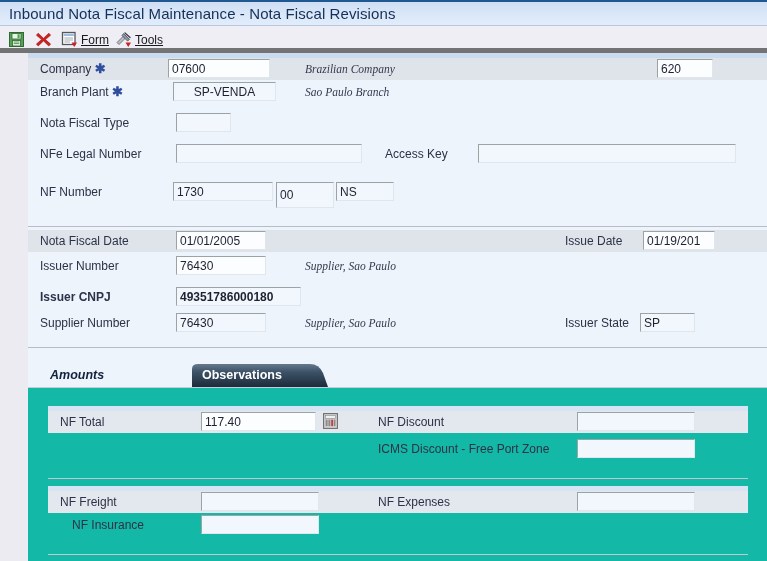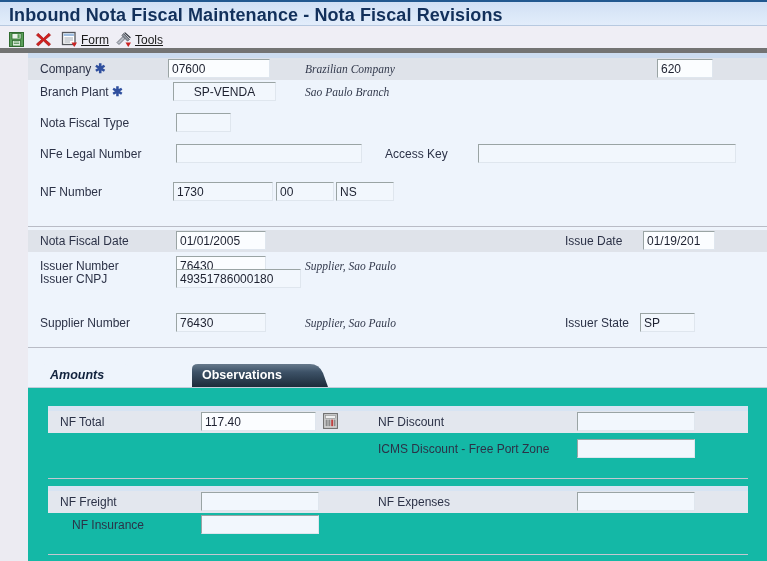--- a/index.html
+++ b/index.html
@@ -20,21 +20,21 @@
   .titlebar {
     position: absolute; left: 0; top: 0;
     width: 767px; height: 26px;
     background: linear-gradient(to bottom, #cfdff4 0%, #d9e6f7 45%, #e2edfb 100%);
     border-top: 2px solid #21588f;
     border-bottom: 1px solid #b7c9e0;
     box-sizing: border-box;
   }
   .titlebar .title-text {
     position: absolute; left: 9px; top: 3px;
-    font-size: 18px; font-weight: bold;
+    font-size: 15px; font-weight: normal;
     color: #12305b;
     letter-spacing: .1px;
     white-space: nowrap;
   }
 
   
   .toolbar {
     position: absolute; left: 0; top: 26px;
     width: 767px; height: 27px;
     background: #efeef5;
@@ -250,21 +250,21 @@
       <div class="row" style="top:90px;">
         <div class="lbl" style="left:12px;">NFe Legal Number</div>
         <div class="fld" style="left:148px; top:1px; width:186px; height:19px;"></div>
         <div class="lbl" style="left:357px;">Access Key</div>
         <div class="fld" style="left:450px; top:1px; width:258px; height:19px;"></div>
       </div>
 
       <div class="row" style="top:128px;">
         <div class="lbl" style="left:12px;">NF Number</div>
         <div class="fld" style="left:145px; top:1px; width:100px; height:19px;">1730</div>
-        <div class="fld" style="left:248px; top:1px; width:58px; height:19px;">00</div>
+        <div class="fld" style="left:248px; top:1px; width:58px; height:26px;">00</div>
         <div class="fld" style="left:308px; top:1px; width:58px; height:19px;">NS</div>
       </div>
     </div>
 
     <div class="sec-divider" style="top:173px;"></div>
 
     <div class="sec" style="top:177px; height:118px;">
       <div class="firstband" style="top:0;"></div>
 
       <div class="row" style="top:0;">
@@ -273,21 +273,21 @@
         <div class="lbl" style="left:537px;">Issue Date</div>
         <div class="fld white" style="left:615px; top:1px; width:72px; height:19px;">01/19/201</div>
       </div>
 
       <div class="row" style="top:25px;">
         <div class="lbl" style="left:12px;">Issuer Number</div>
         <div class="fld white" style="left:148px; top:1px; width:90px; height:19px;">76430</div>
         <div class="desc" style="left:277px;">Supplier, Sao Paulo</div>
       </div>
 
-      <div class="row" style="top:38px;">
+      <div class="row" style="top:56px;font-weight:bold;">
         <div class="lbl" style="left:12px;">Issuer CNPJ</div>
         <div class="fld" style="left:148px; top:1px; width:125px; height:19px;">49351786000180</div>
       </div>
 
       <div class="row" style="top:82px;">
         <div class="lbl" style="left:12px;">Supplier Number</div>
         <div class="fld" style="left:148px; top:1px; width:90px; height:19px;">76430</div>
         <div class="desc" style="left:277px;">Supplier, Sao Paulo</div>
         <div class="lbl" style="left:537px;">Issuer State</div>
         <div class="fld" style="left:612px; top:1px; width:55px; height:19px;">SP</div>

